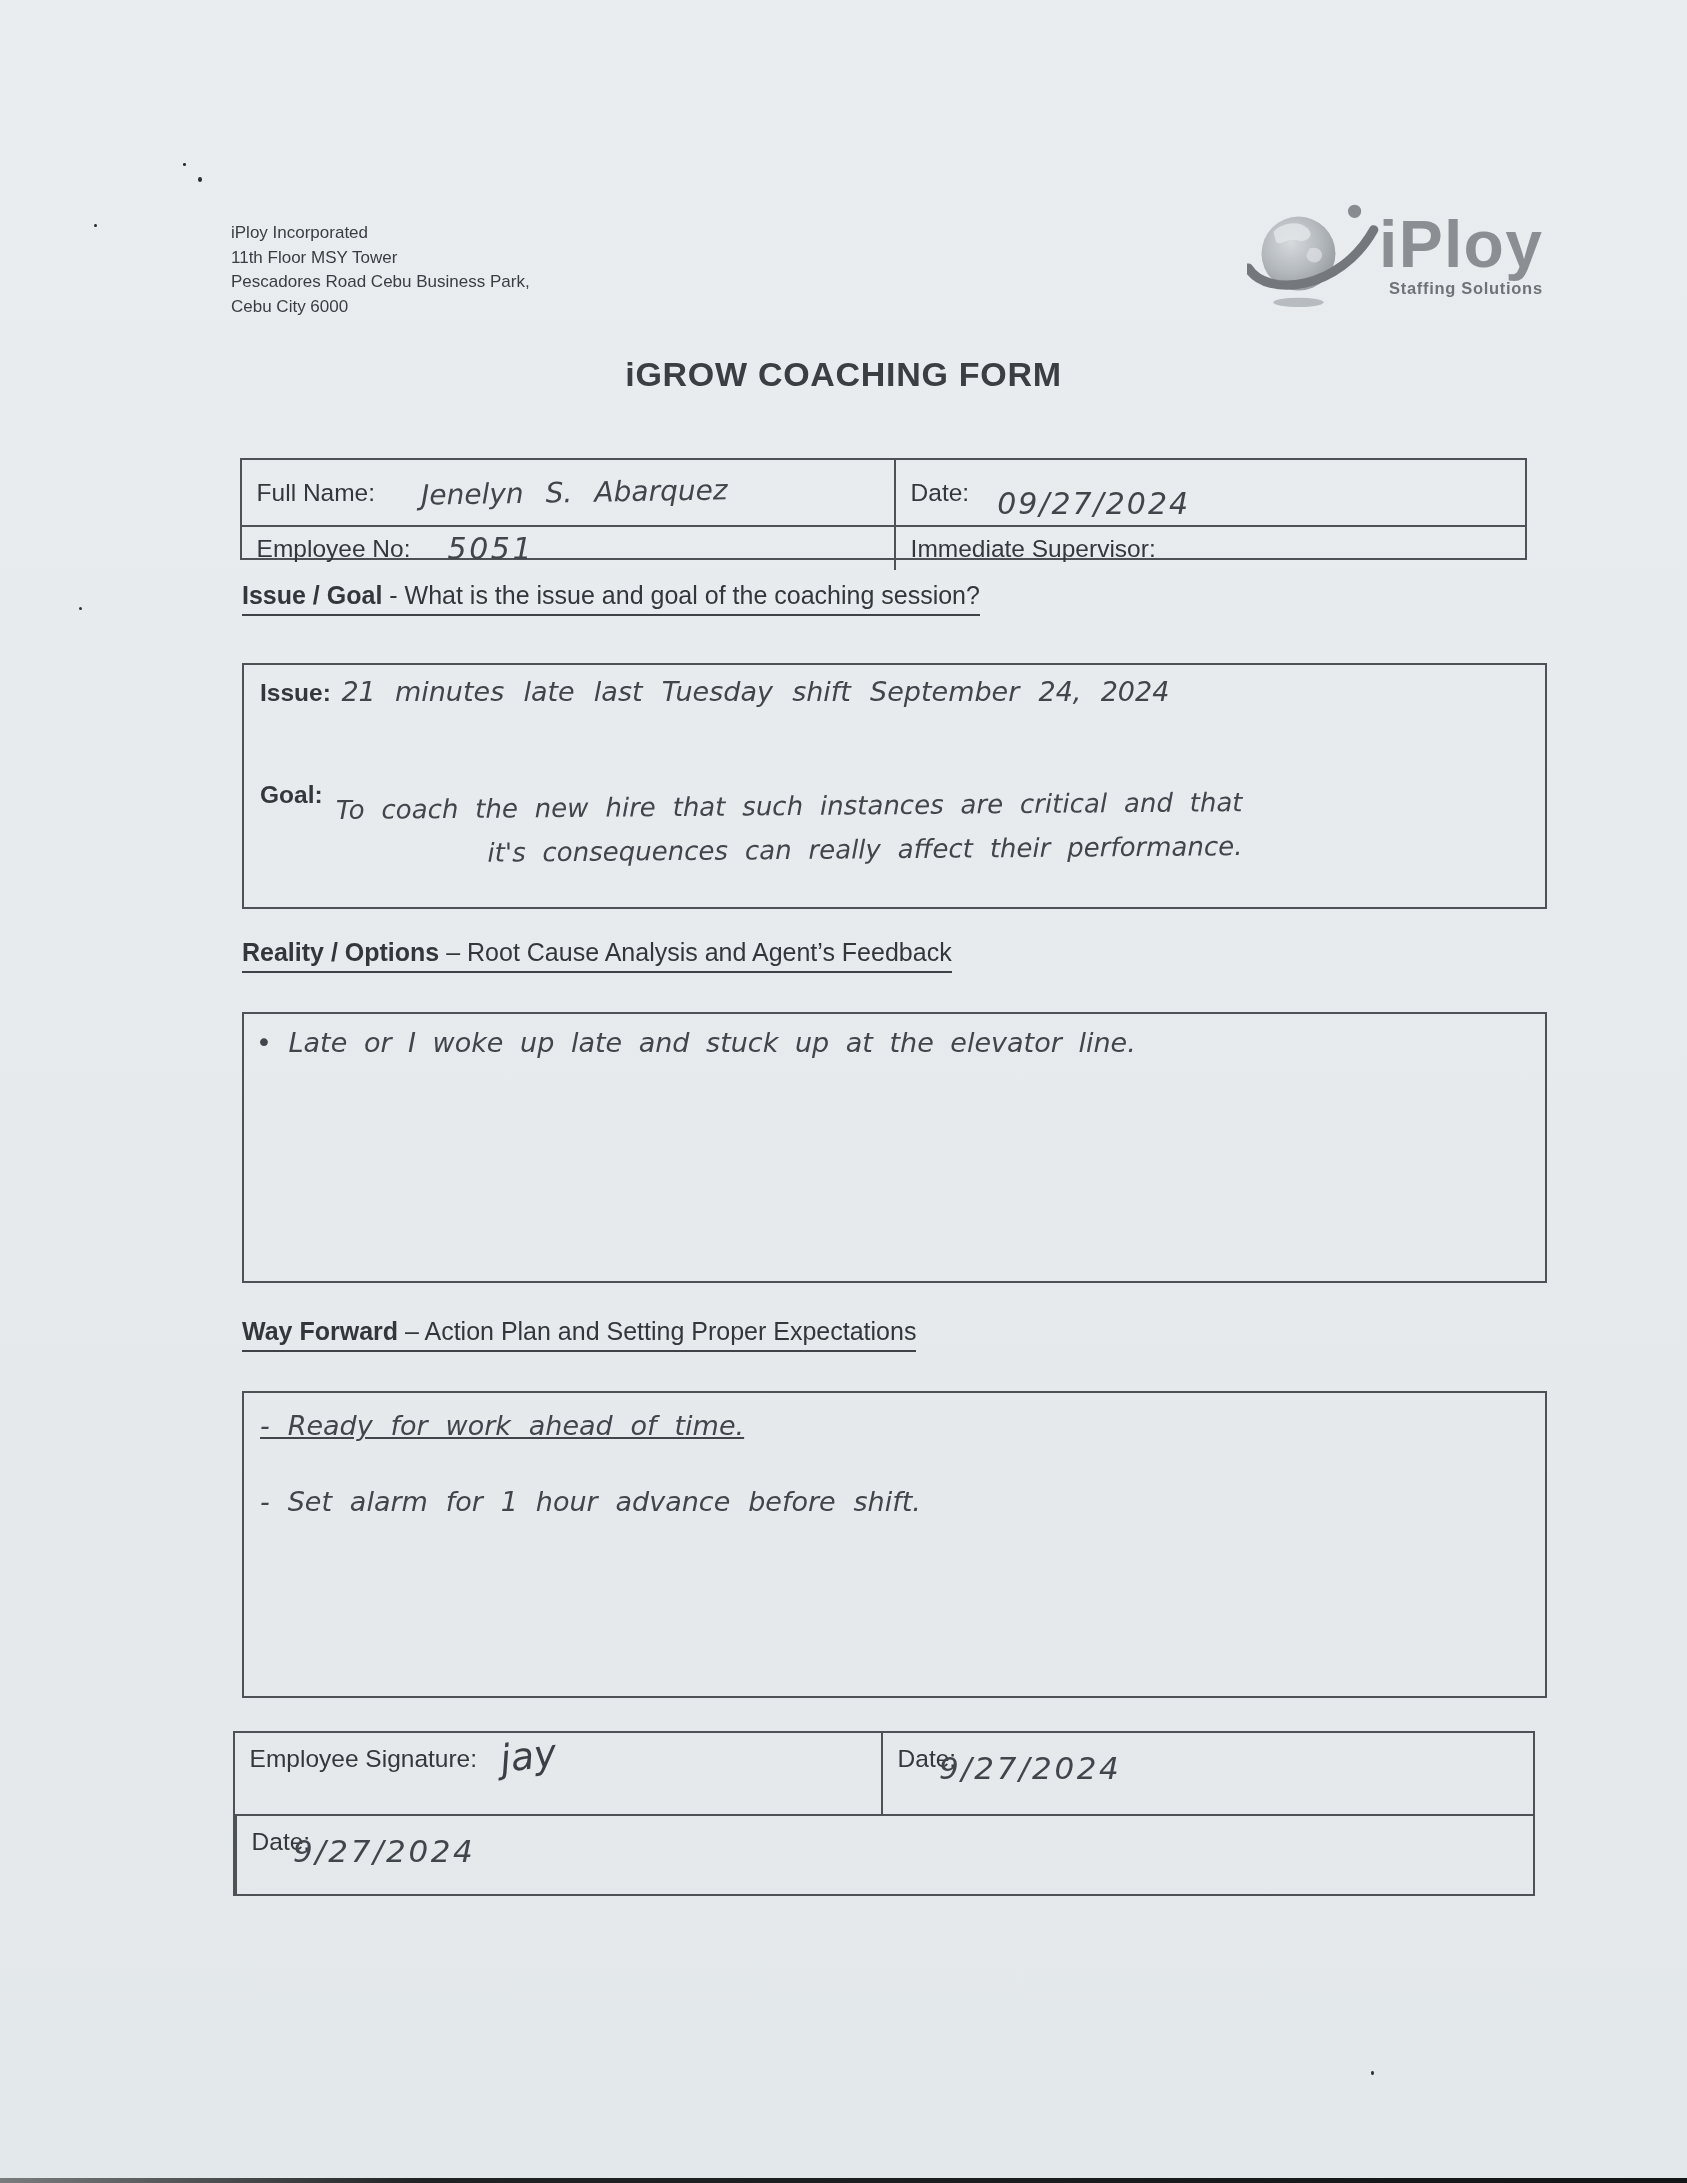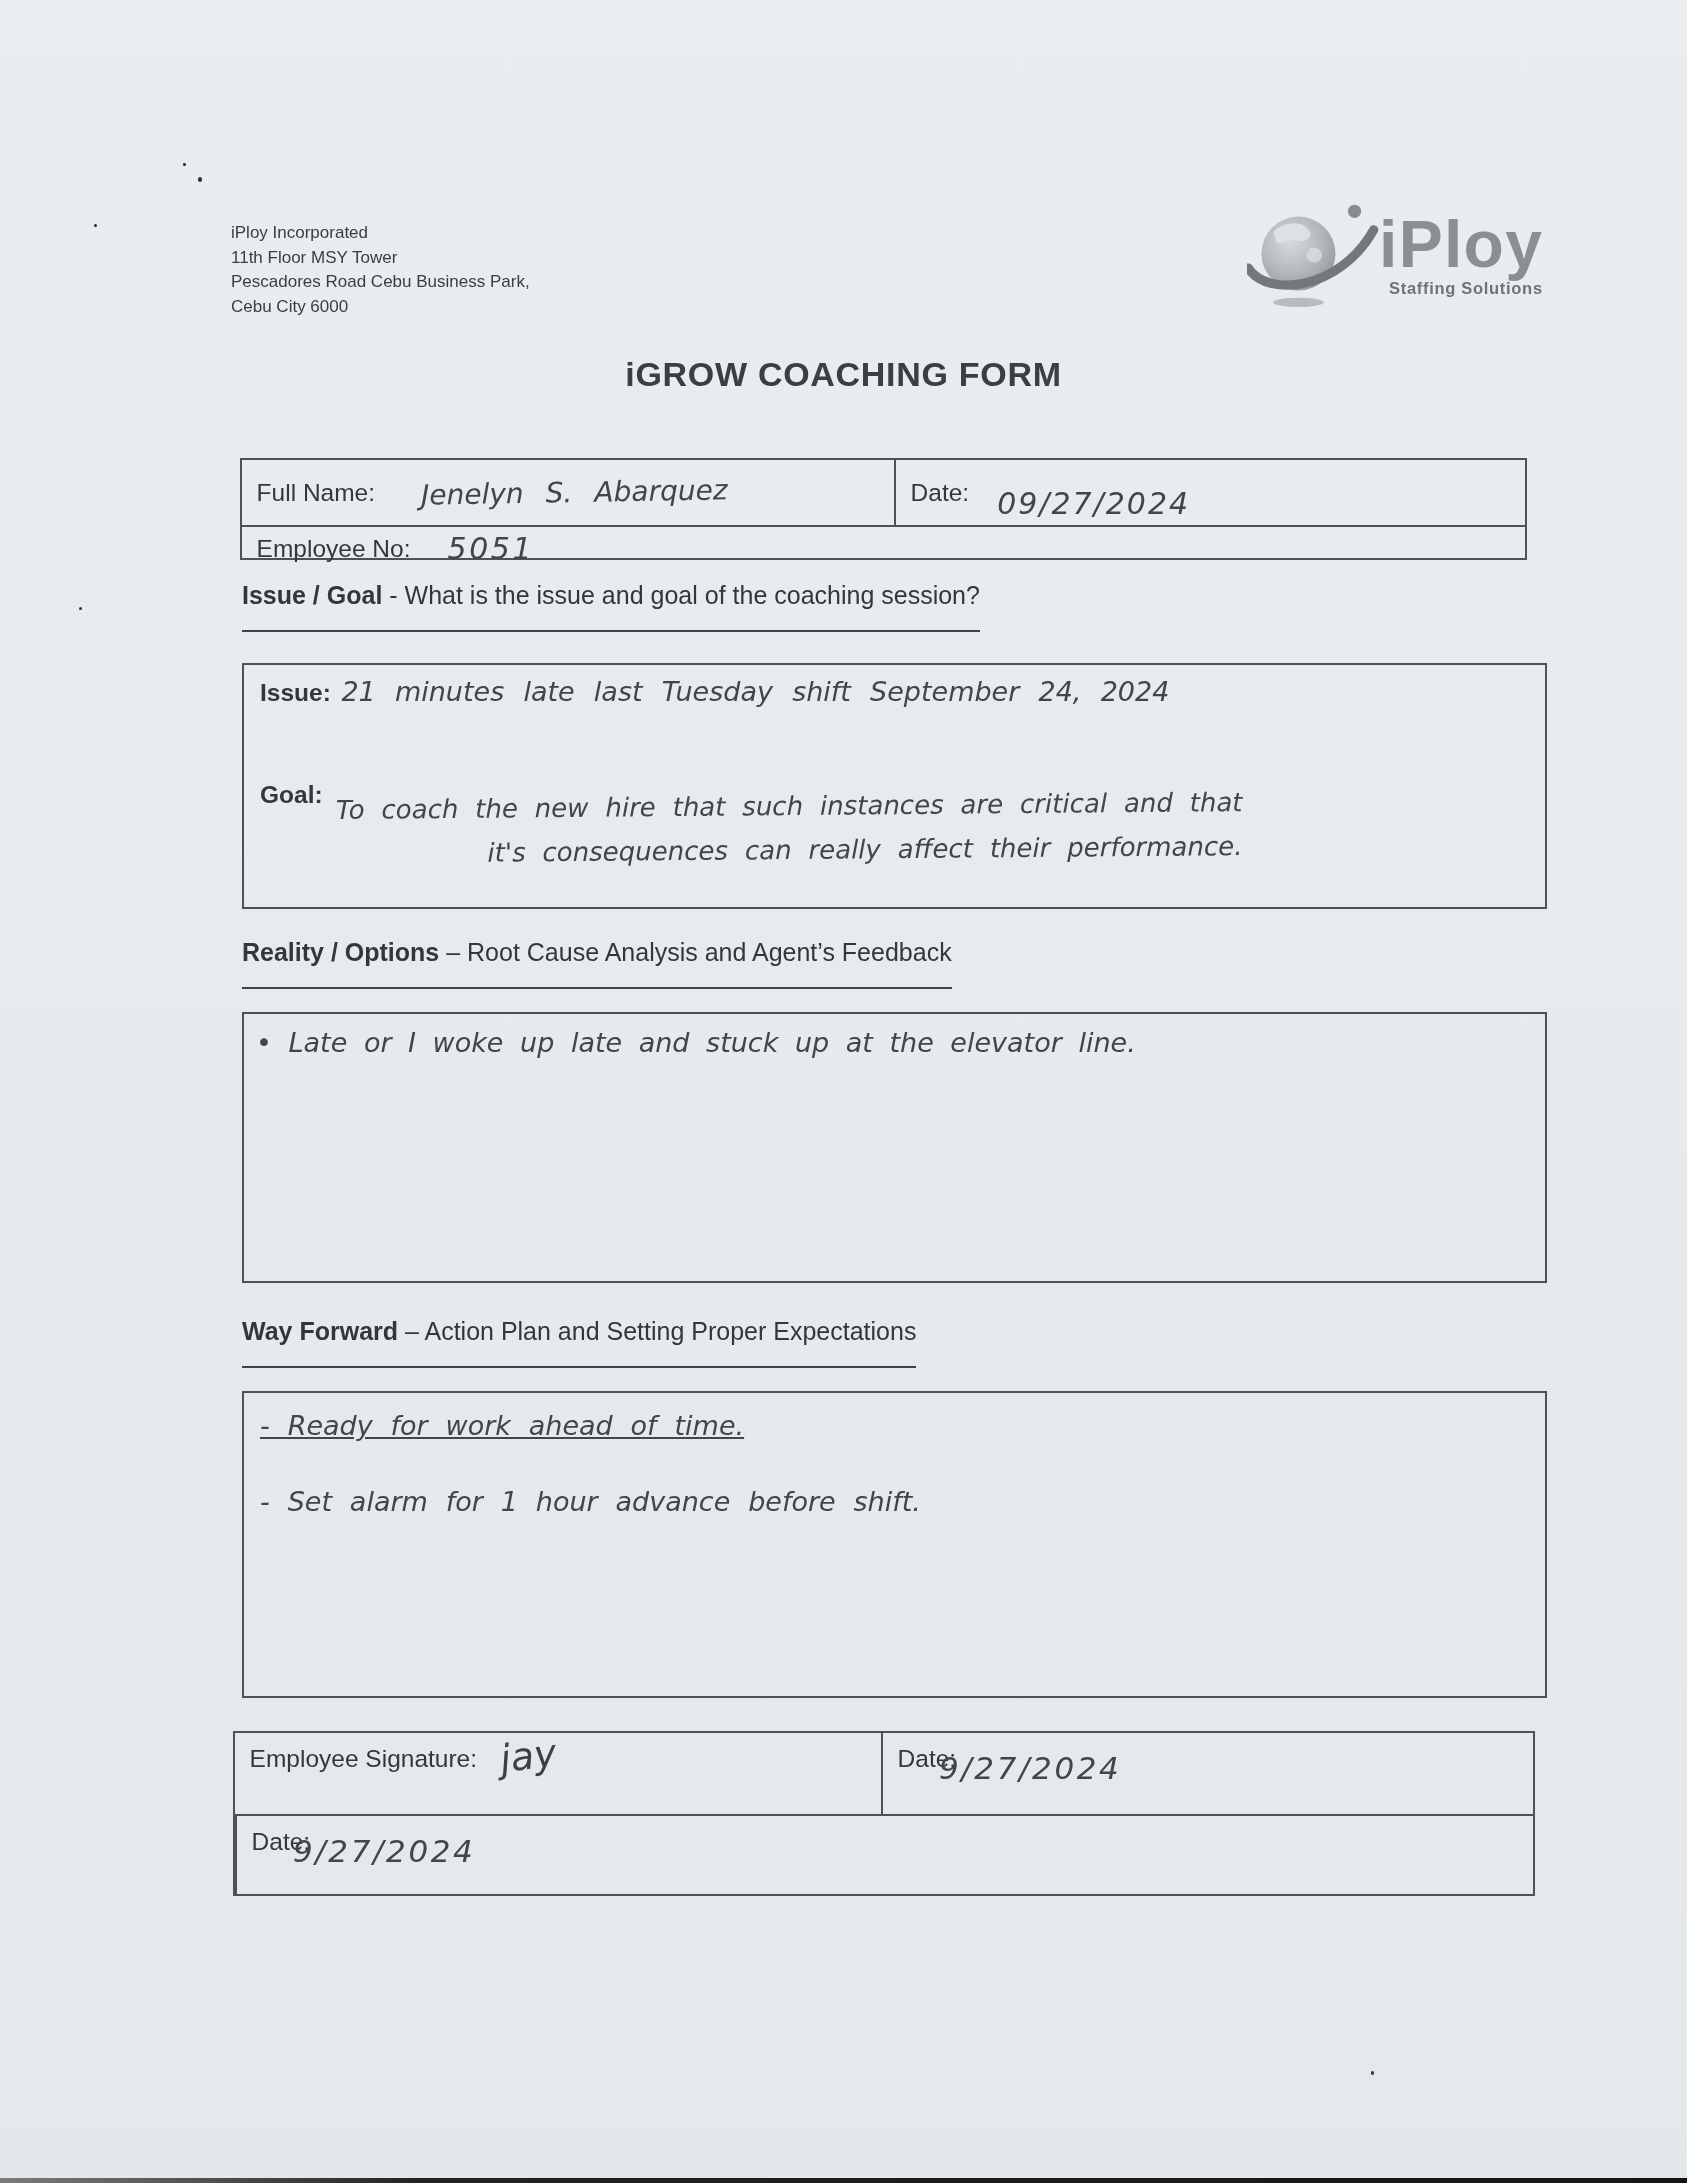--- a/index.html
+++ b/index.html
@@ -21,21 +21,21 @@
   
   .info-table{position:absolute;left:240px;top:458px;width:1283px;height:98px;border:2px solid #4d5256;display:grid;grid-template-columns:652px 1fr;grid-template-rows:1fr 1fr;background:transparent;}
   .info-table .cell{display:flex;align-items:center;padding:4px 8px 4px 14.6px;font-size:24.5px;color:#34383c;overflow:visible;}
   .info-table .c-r{border-left:2px solid #4d5256;}
   .info-table .r-b{border-bottom:2px solid #4d5256;}
   .v-name{font-size:28px;margin-left:46px;word-spacing:13.2px;transform:rotate(-1deg);}
   .v-date{font-size:30px;margin-left:28px;letter-spacing:2px;margin-top:22px;}
   .v-emp{font-size:30px;margin-left:37px;letter-spacing:2.6px;}
   
   .section-h{position:absolute;left:242px;font-size:25px;color:#33373b;}
-  .section-h .u{display:inline-block;border-bottom:2px solid #3f4347;padding-bottom:20px;}
+  .section-h .u{display:inline-block;border-bottom:2px solid #3f4347;padding-bottom:4px;}
   .h-issue{top:581px;}
   .h-reality{top:938px;}
   .h-way{top:1317px;}
   
   .formbox{position:absolute;left:242px;width:1301px;border:2px solid #4d5256;text-align:right;}
   .box-issue{top:663px;height:242px;}
   .box-reality{top:1012px;height:267px;}
   .box-way{top:1391px;height:303px;}
   .issue-row{position:absolute;left:16px;top:10.6px;font-size:24.5px;font-weight:bold;white-space:nowrap;}
   .issue-row .hw{font-size:27px;margin-left:10.6px;word-spacing:10.6px;}
@@ -98,20 +98,24 @@
       <span class="hw v-name">Jenelyn S. Abarquez</span>
     </div>
     <div class="cell c-r r-b">
       <span>Date:</span>
       <span class="hw v-date">09/27/2024</span>
     </div>
     <div class="cell">
       <span>Employee No:</span>
       <span class="hw v-emp">5051</span>
     </div>
+    <div class="cell c-r">
+      <span>Immediate Supervisor:</span>
+      <span class="hw"></span>
+    </div>
   </div>
 
   <div class="section-h h-issue">
     <span class="u">
       <b>Issue / Goal</b><span> - What is the issue and goal of the coaching session?</span>
     </span>
   </div>
 
   <div class="formbox box-issue">
     <div class="issue-row">

